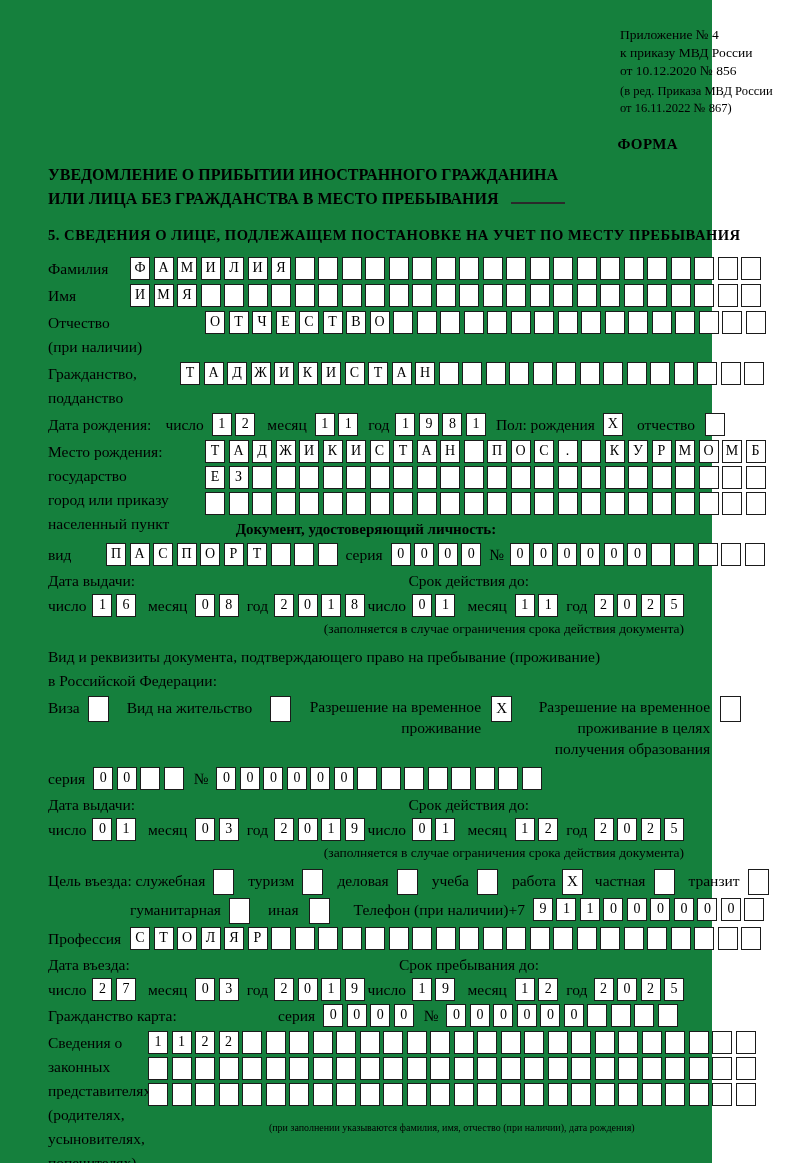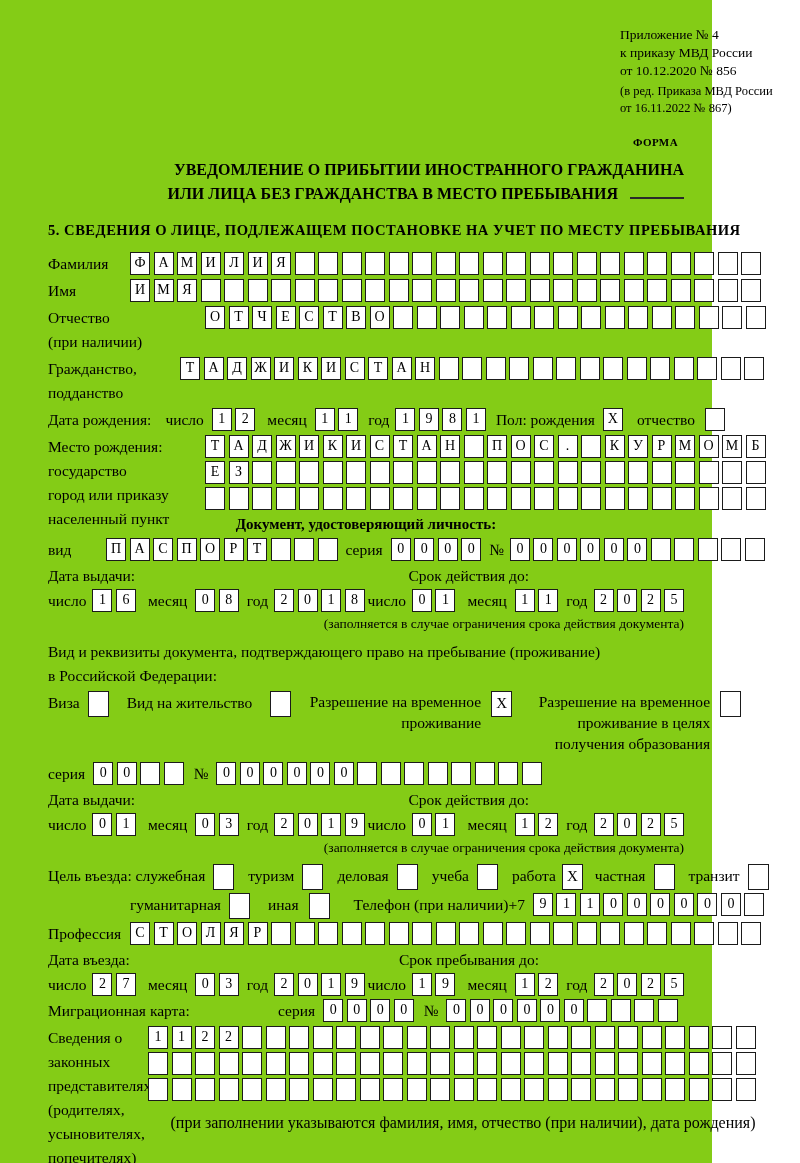--- a/index.html
+++ b/index.html
@@ -1,41 +1,41 @@
 <!DOCTYPE html>
 <html><head>
 <meta charset="utf-8">
 <style>
   *{margin:0;padding:0;box-sizing:border-box}
   html,body{background:#fff}
   body{width:800px;height:1163px;font-family:"Liberation Serif",serif;color:#000;overflow:hidden}
-  .page{width:712px;height:1163px;padding:26px 28px 0 48px;background:#84cc16}
+  .page{width:712px;height:1163px;padding:26px 28px 0 48px;background:#15803d}
   .appx{margin-left:572px;font-size:13.5px;line-height:1.32;white-space:nowrap}
   .appx .rev{font-size:12.5px;margin-top:4px}
-  .forma{text-align:right;font-weight:700;font-size:11px;margin:20px 6px 10px 0;letter-spacing:.4px}
-  .title{text-align:right;font-weight:700;font-size:16px;line-height:1.5;margin-bottom:16px}
+  .forma{text-align:right;font-weight:700;font-size:15px;margin:20px 6px 10px 0;letter-spacing:.4px}
+  .title{text-align:left;font-weight:700;font-size:16px;line-height:1.5;margin-bottom:16px}
   .blank-line{display:inline-block;width:54px;border-bottom:2px solid #2a2a2a;margin-left:12px;height:14px}
   .sec{font-weight:700;font-size:14.6px;letter-spacing:.5px;margin-bottom:13px;white-space:nowrap}
   .row{display:flex;align-items:flex-start;font-size:15.5px;line-height:24px;margin-bottom:3px;white-space:nowrap}
   .cells{display:inline-flex;gap:3.5px;flex:none}
   .cells-col{display:flex;flex-direction:column;gap:3px}
   .cb{display:inline-block;width:20px;height:23px;border:1.6px solid #1b1b1b;font-size:14px;line-height:20px;text-align:center;flex:none;background:#fff}
   .chk .cb{width:21px;height:26px;line-height:23px;font-size:15px}
   .lblcol{flex:none;line-height:24px}
   .w58{width:58px}.w82{width:82px}.w100{width:100px}.w132{width:132px}.w157{width:157px}.w200{width:200px}
   .ml6{margin-left:12px}.ml8{margin-left:8px}.ml10{margin-left:10px}.ml12{margin-left:12px}.ml14{margin-left:14px}
   .ml18{margin-left:18px}.ml24{margin-left:24px}.ml30{margin-left:30px}.ml82{margin-left:82px}.ml105{}
   .mla{margin-left:auto}
   .mr6{margin-right:6px}.mr8{margin-right:8px}.mr10{margin-right:10px}
   .note{font-size:13.5px;text-align:right;line-height:18px;margin:0 0 7px}
   .dochead{font-weight:700;font-size:15px;text-align:center;margin:-18px 0 5px}
   .cblock{text-align:right;line-height:21px;white-space:normal}
   .tr-permit{width:172px}
   .tr-edu{width:184px}
-  .rep-note{font-size:16px;text-align:right;margin-top:10px;line-height:18px}
+  .rep-note{font-size:10px;text-align:center;margin-top:10px;line-height:18px}
   .hdr-row{line-height:22px;margin-bottom:2px}
   .dates-row{margin-bottom:2px}
   .mb8{margin-bottom:8px}
 </style>
 </head>
 <body>
 
 <div class="page">
 
   <div class="appx">
@@ -607,21 +607,21 @@
     <span class="lblcol ml8 mr6">год</span>
     <span class="cells">
         <span class="cb">2</span>
         <span class="cb">0</span>
         <span class="cb">2</span>
         <span class="cb">5</span>
       </span>
   </div>
 
   <div class="row">
-    <span class="lblcol w200">Миграционная карта:</span>
+    <span class="lblcol w200">Гражданство карта:</span>
     <span class="lblcol ml30 mr8">серия</span>
     <span class="cells">
         <span class="cb">0</span>
         <span class="cb">0</span>
         <span class="cb">0</span>
         <span class="cb">0</span>
       </span>
     <span class="lblcol ml10 mr8">№</span>
     <span class="cells">
         <span class="cb">0</span>

